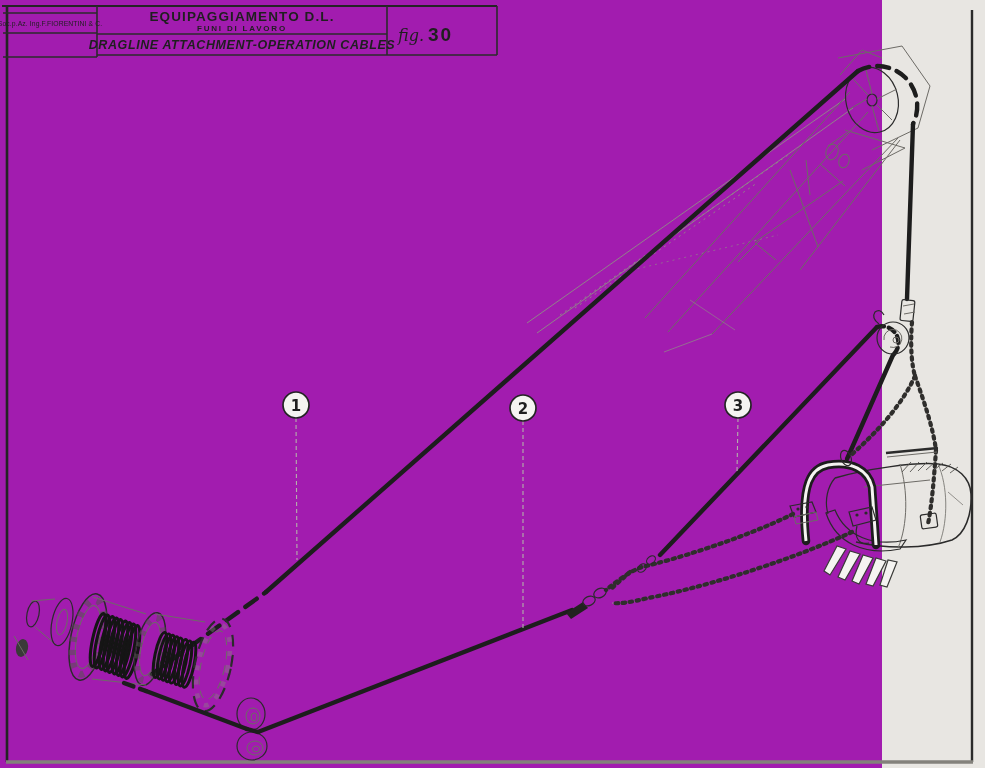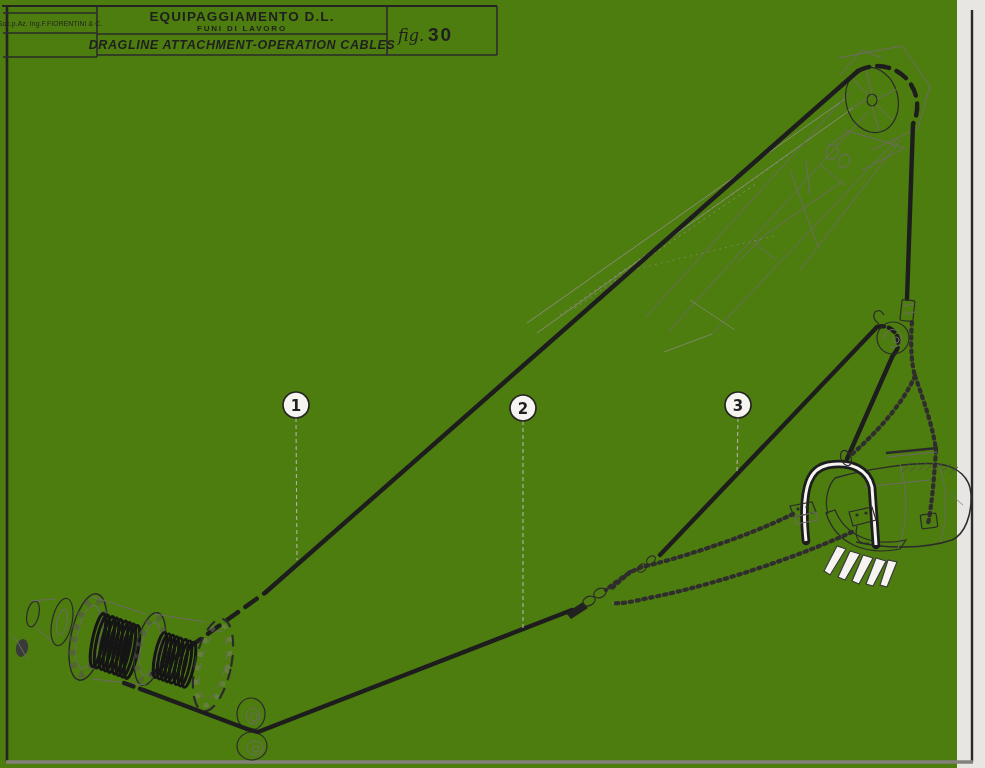--- a/index.html
+++ b/index.html
@@ -1,16 +1,16 @@
 <!DOCTYPE html>
 <html><head>
 <meta charset="utf-8">
 <style>
   html,body{margin:0;padding:0;width:985px;height:768px;overflow:hidden;background:#e8e6e2;}
-  .sheet{position:relative;width:957px;height:768px;background:#4d7c0f;font-family:"Liberation Sans",sans-serif;}
+  .sheet{position:relative;width:882px;height:768px;background:#a21caf;font-family:"Liberation Sans",sans-serif;}
   svg{display:block;width:985px;height:768px;}
   
   .ink{stroke:#2b2b2b;fill:none;}
   .thin{stroke-width:1.2;}
   .sketch{stroke:#6d6b66;fill:none;stroke-width:1;}
   .faintline{stroke:#8f8d86;fill:none;stroke-width:0.9;}
   .heavy{stroke:#1d1d1d;fill:none;stroke-width:4.4;stroke-linecap:round;}
   .chain{stroke:#2f2e2c;fill:none;stroke-width:4.2;stroke-linecap:round;stroke-dasharray:2.5 4.5;}
   .chainguide{stroke:#9a9890;fill:none;stroke-width:0.8;}
   .leader{stroke:#b3b1aa;stroke-width:1.1;stroke-dasharray:4 3;fill:none;}

